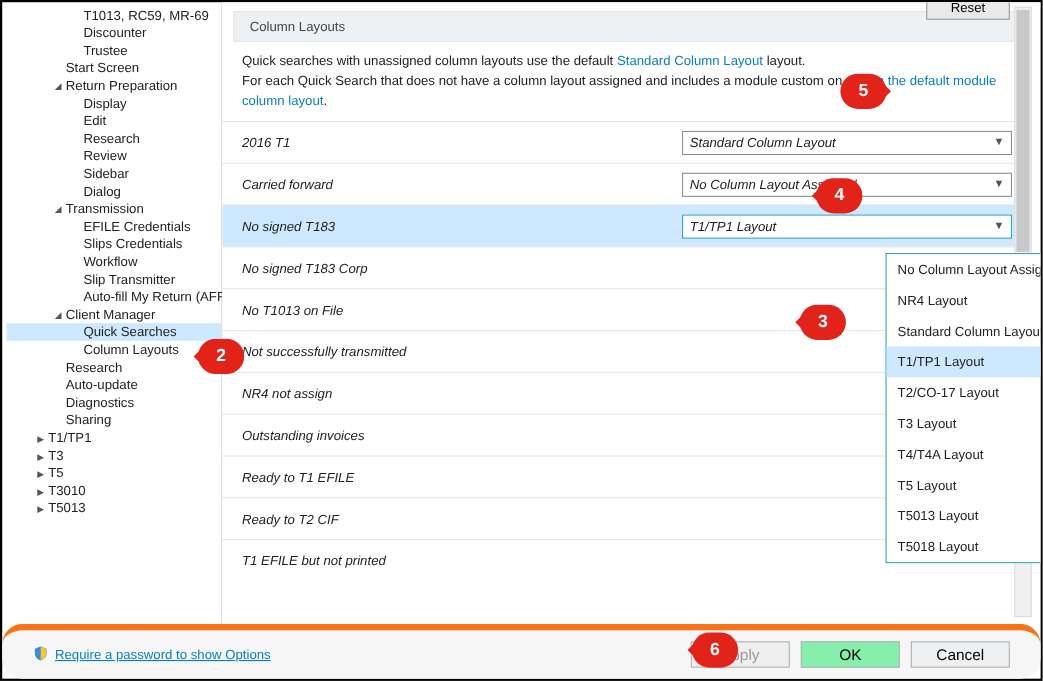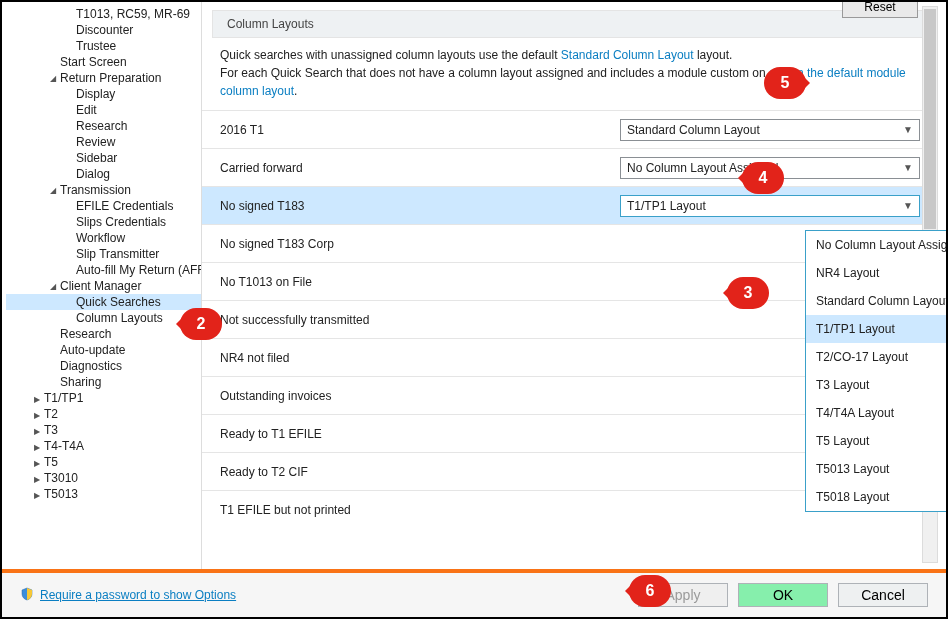--- a/index.html
+++ b/index.html
@@ -16,33 +16,33 @@
   .tree .caret.open::before { content:"◢"; font-size:8px; color:#555; display:inline-block; transform:translateY(-1px); }
   .tree .caret.closed::before { content:"▶"; font-size:8px; color:#555; display:inline-block; }
   .tree .selected { background: #cde8ff; }
   .content { flex:1; display:flex; flex-direction:column; overflow:hidden; position:relative; }
   .content-header-bar { height: 6px; background:#fff; }
   .reset-btn { position:absolute; top:-6px; right:28px; width:76px; height:22px; border:1px solid #999; background:#e9e9e9; font-size:12px; }
   .section-title { background:#eef1f3; padding:6px 14px; color:#444; margin:2px 10px 8px 10px; border:1px solid #e4e4e4; }
   .intro { padding: 0 18px 10px 18px; line-height:1.5; }
   .intro a, .link { color:#0a7ec2; text-decoration:none; cursor:pointer; }
   .grid-area { flex:1; overflow:auto; padding-right:20px; }
-  .row { display:flex; align-items:center; border-top:1px solid #e5e5e5; height:38px; padding-left:18px; }
+  .row { display:flex; align-items:center; border-top:1px solid #e5e5e5; height:38px; padding-left:18px;font-style:italic; }
   .row:first-child { border-top:1px solid #e5e5e5; }
   .row-label { flex:1; }
   .row.selected-row { background:#cde8ff; }
   .combo { width:300px; height:22px; border:1px solid #8a8f94; display:flex; align-items:center; padding:0 6px; justify-content:space-between; background:#fff; margin-right:6px; position:relative; }
   .combo .chev { font-size:10px; color:#555; }
   .combo.open { border-color:#3aa0c9; }
   .dropdown { position:absolute; left:603px; top:228px; width:298px; border:1px solid #3aa0c9; background:#fff; z-index:30; }
   .dropdown .opt { padding:7px 10px; cursor:default; }
   .dropdown .opt.hover { background:#cde8ff; }
   .vscroll { position:absolute; top:4px; right:8px; width:16px; bottom:6px; background:#f0f0f0; border:1px solid #dcdcdc; }
   .vscroll .thumb { position:absolute; left:1px; right:1px; top:2px; height:220px; background:#c8c8c8; }
-  .footer { border-top:4px solid #f97316; background:#f6f6f6; display:flex; align-items:center; justify-content:space-between; padding:10px 18px; }
+  .footer { border-top:6px solid #f97316; background:#f6f6f6; display:flex; align-items:center; justify-content:space-between; padding:10px 28px;border-radius:19px; }
   .footer-left { display:flex; align-items:center; gap:6px; }
   .shield { color:#f0a400; }
   .footer-link { color:#0a7ec2; text-decoration:underline; cursor:pointer; }
   .buttons { display:flex; gap:10px; }
   .btn { width:90px; height:24px; border:1px solid #aeb2b7; background:#eef0f1; font-size:14px; }
   .btn.primary { background:#86efac; }
   .btn.disabled { color:#9a9a9a; background:#efefef; }
   .callout { position:absolute; width:42px; height:32px; background:#e2231a; border-radius:16px 16px 16px 16px; color:#fff; font-weight:bold; font-size:16px; display:flex; align-items:center; justify-content:center; z-index:50; }
   .callout::before { content:""; position:absolute; left:-14px; top:6px; border:10px solid transparent; border-right-color:#e2231a; }
   .callout.rtail::before { left:auto; right:-14px; border-right-color:transparent; border-left-color:#e2231a; }
@@ -73,23 +73,21 @@
           <li class="indent3"><span class="caret"></span><span>Slip Transmitter</span></li>
           <li class="indent3"><span class="caret"></span><span>Auto-fill My Return (AFR)</span></li>
           <li class="indent2"><span class="caret open"></span><span>Client Manager</span></li>
           <li class="indent3 selected"><span class="caret"></span><span>Quick Searches</span></li>
           <li class="indent3"><span class="caret"></span><span>Column Layouts</span></li>
           <li class="indent2"><span class="caret"></span><span>Research</span></li>
           <li class="indent2"><span class="caret"></span><span>Auto-update</span></li>
           <li class="indent2"><span class="caret"></span><span>Diagnostics</span></li>
           <li class="indent2"><span class="caret"></span><span>Sharing</span></li>
           <li class="indent1"><span class="caret closed"></span><span>T1/TP1</span></li>
-          <li class="indent1"><span class="caret closed"></span><span>T2</span></li>
           <li class="indent1"><span class="caret closed"></span><span>T3</span></li>
-          <li class="indent1"><span class="caret closed"></span><span>T4-T4A</span></li>
           <li class="indent1"><span class="caret closed"></span><span>T5</span></li>
           <li class="indent1"><span class="caret closed"></span><span>T3010</span></li>
           <li class="indent1"><span class="caret closed"></span><span>T5013</span></li>
         </ul>
     </div>
 
     <div class="content">
       <div class="content-header-bar"></div>
       <button class="reset-btn">Reset</button>
 
@@ -125,21 +123,21 @@
           <div class="row">
             <div class="row-label">No signed T183 Corp</div>
           </div>
           <div class="row">
             <div class="row-label">No T1013 on File</div>
           </div>
           <div class="row">
             <div class="row-label">Not successfully transmitted</div>
           </div>
           <div class="row">
-            <div class="row-label">NR4 not filed</div>
+            <div class="row-label">NR4 not assign</div>
           </div>
           <div class="row">
             <div class="row-label">Outstanding invoices</div>
           </div>
           <div class="row">
             <div class="row-label">Ready to T1 EFILE</div>
           </div>
           <div class="row">
             <div class="row-label">Ready to T2 CIF</div>
           </div>

